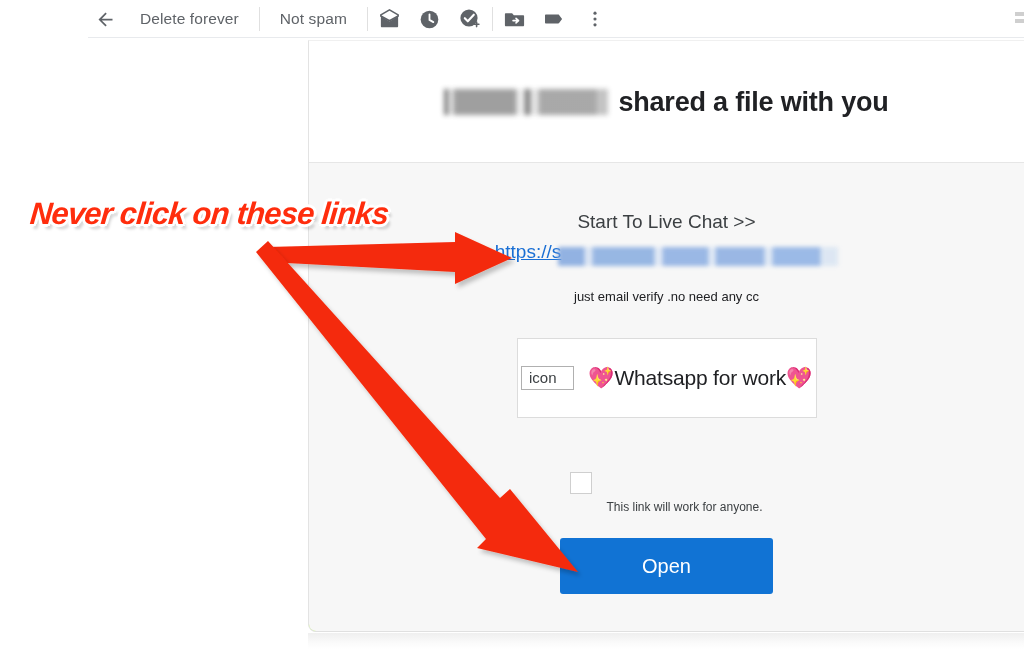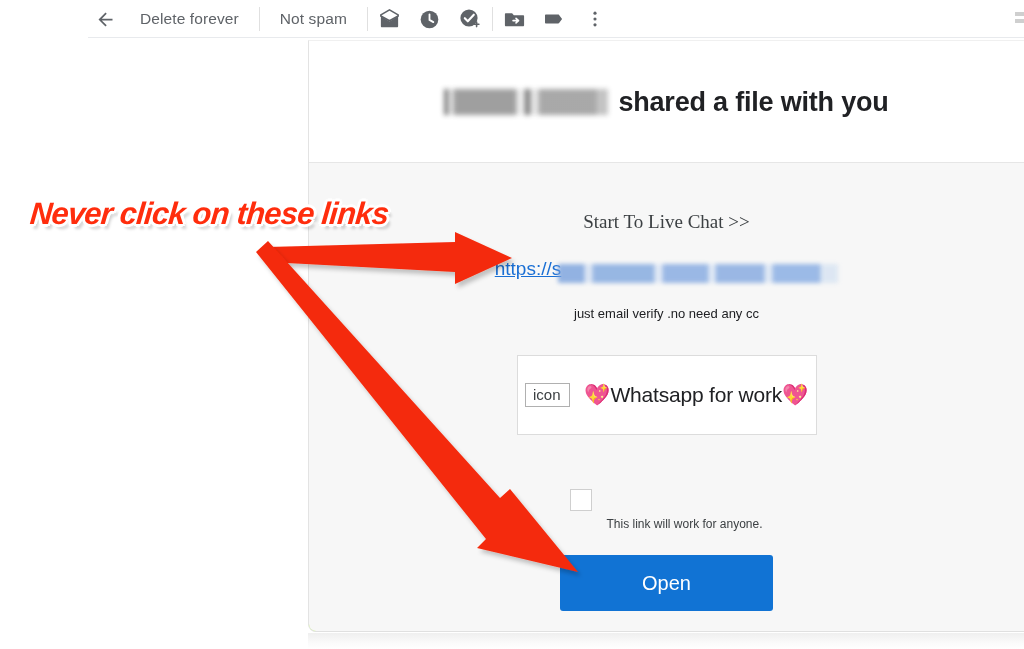--- a/index.html
+++ b/index.html
@@ -132,22 +132,21 @@
     display: flex;
     flex-direction: column;
     align-items: center;
     box-sizing: border-box;
     padding-top: 48px;
   }
 
   .live-chat-line {
     font-size: 19px;
     color: #3c4043;
-    margin-bottom: 21px;
-    font-family: Liberation Serif, serif;
+    margin-bottom: 4px;
   }
 
   .link-row {
     height: 30px;
     display: flex;
     align-items: center;
     justify-content: center;
     margin-bottom: 22px;
   }
   .phish-link {
@@ -195,21 +194,21 @@
     justify-content: center;
     gap: 14px;
     margin-bottom: 34px;
     box-sizing: border-box;
   }
   .broken-img {
     border: 1px solid #b0b0b0;
     background: #ffffff;
     font-size: 15px;
     color: #3c4043;
-    padding: 2px 9px 3px 7px;
+    padding: 2px 17px 3px 7px;
     line-height: 1.15;
   }
   .whatsapp-text {
     font-size: 21px;
     color: #202124;
     white-space: nowrap;
     letter-spacing: -0.2px;
   }
 
   .anyone-row {

